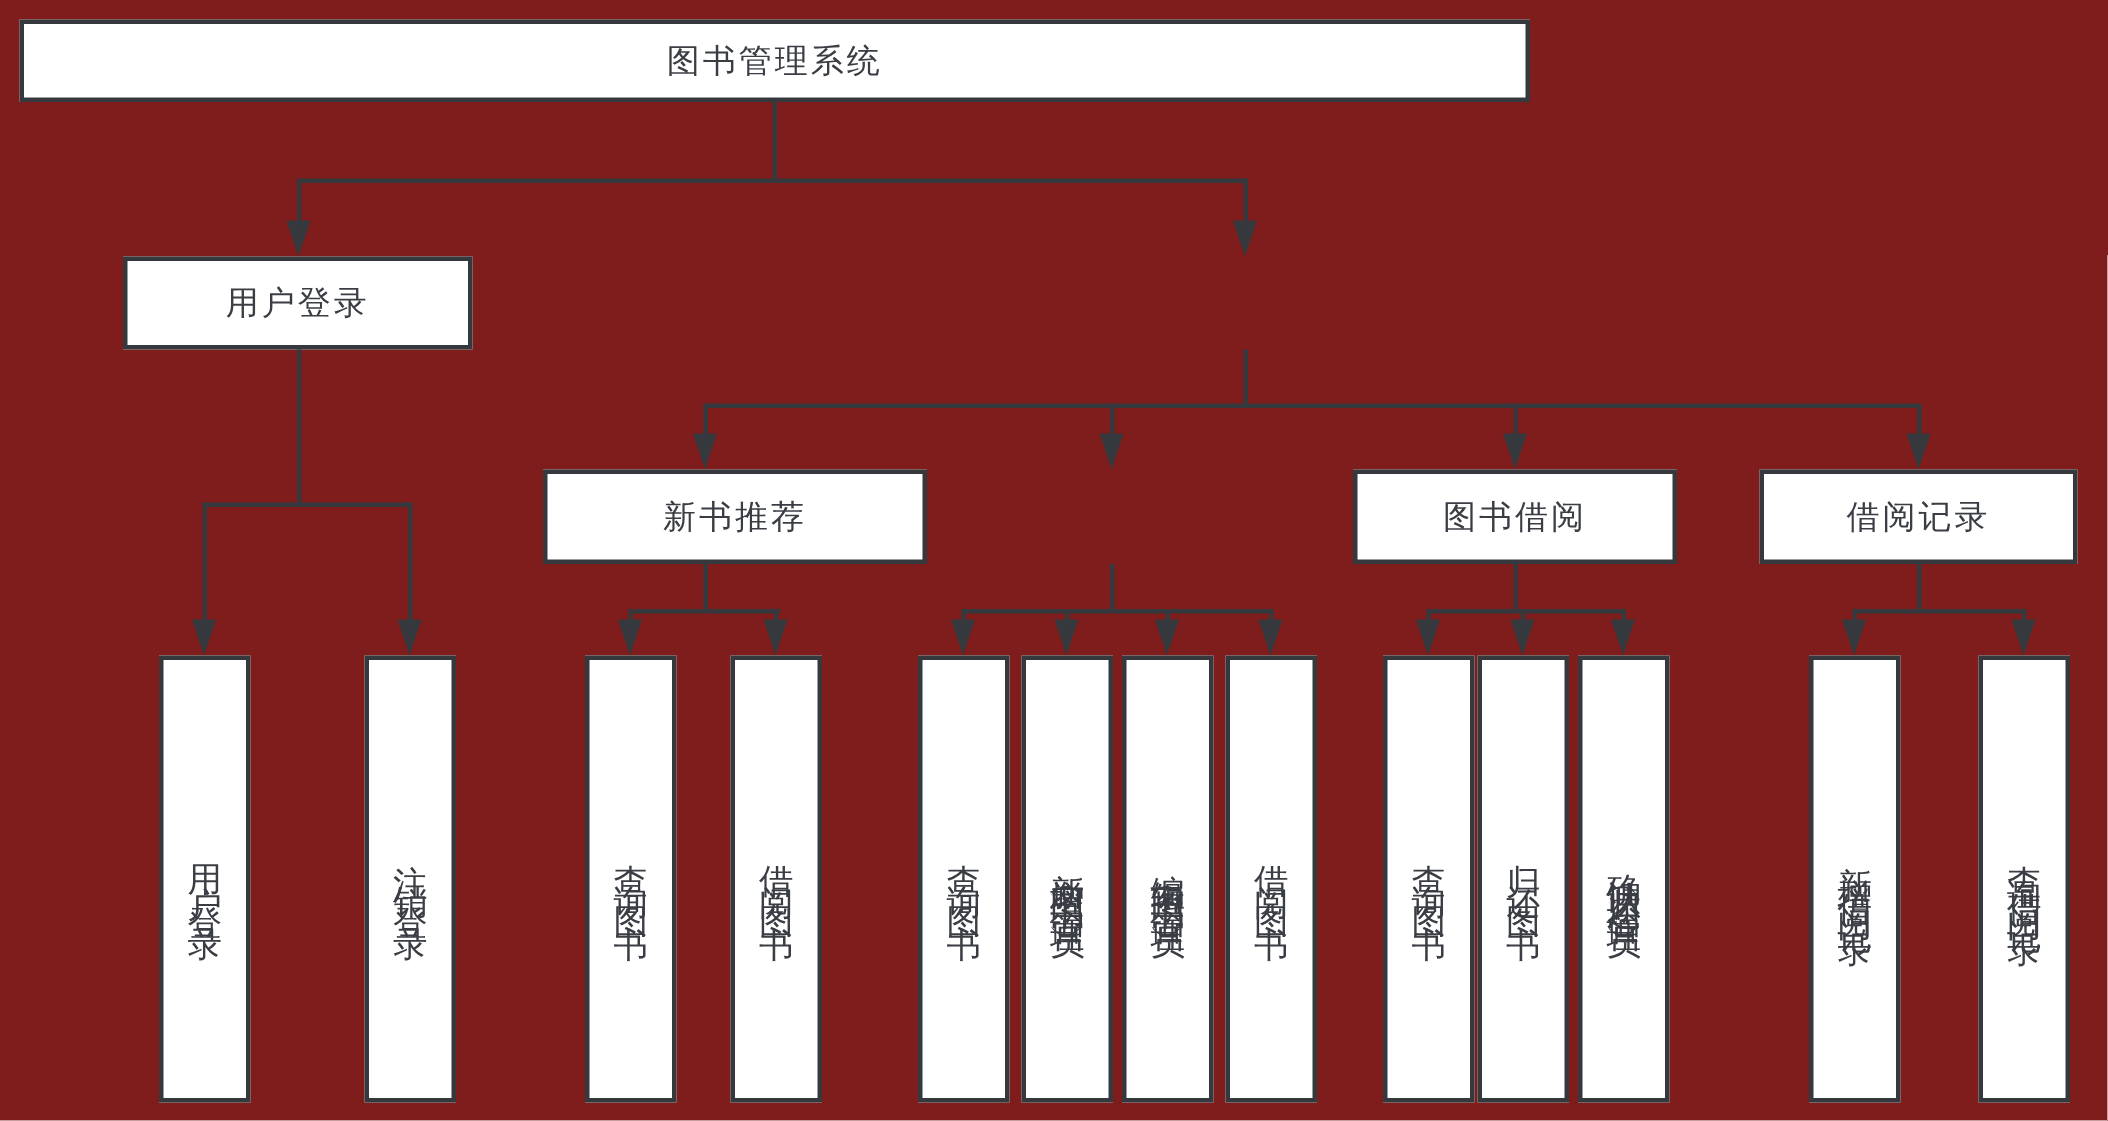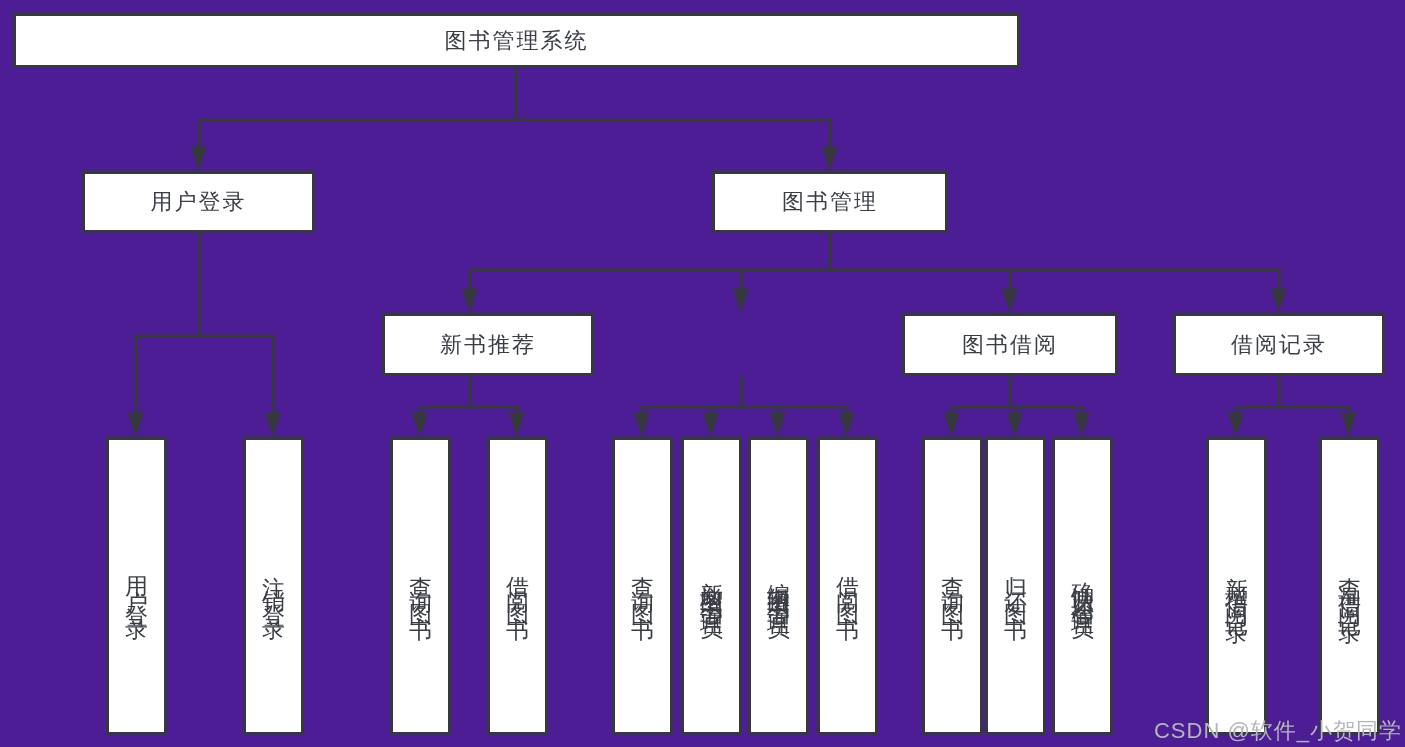--- a/index.html
+++ b/index.html
@@ -1,17 +1,17 @@
 <!DOCTYPE html>
 <html><head>
 <meta charset="utf-8">
 <style>
   html,body { margin:0; padding:0; background:#ffffff; }
   .canvas {
-    position:relative; width:1405px; height:747px; background:#4c1d95;
+    position:relative; width:1405px; height:747px; background:#7f1d1d;
     font-family:"Liberation Sans", sans-serif; overflow:hidden;
   }
   .box {
     position:absolute; box-sizing:border-box; background:#ffffff;
     border:3px solid #35393d; color:#3a3e44;
     display:flex; align-items:center; justify-content:center;
     text-align:center;
   }
   .hbox { font-size:22px; letter-spacing:2px; }
   .vbox {
@@ -47,43 +47,40 @@
   <div class="vline" style="left:515px; top:68px; height:52px;"></div>
   <div class="hline" style="left:198px; top:119px; width:634px;"></div>
   <div class="vline" style="left:198px; top:119px; height:30px;"></div>
   <div class="arrow" style="left:191px; top:147px;"></div>
   <div class="vline" style="left:829px; top:119px; height:30px;"></div>
   <div class="arrow" style="left:822px; top:147px;"></div>
 
   <div class="box hbox" style="left:82px; top:171px; width:233px; height:62px;">
     <span>用户登录</span>
   </div>
-  <div class="box hbox" style="left:712px; top:171px; width:236px; height:62px;">
-    <span>图书管理</span>
-  </div>
 
   <div class="vline" style="left:198px; top:233px; height:103px;"></div>
   <div class="hline" style="left:135px; top:335px; width:140px;"></div>
   <div class="vline" style="left:135px; top:335px; height:80px;"></div>
   <div class="arrow" style="left:128px; top:413px;"></div>
   <div class="vline" style="left:272px; top:335px; height:80px;"></div>
   <div class="arrow" style="left:265px; top:413px;"></div>
 
   <div class="vline" style="left:829px; top:233px; height:38px;"></div>
   <div class="hline" style="left:469px; top:269px; width:812px;"></div>
   <div class="vline" style="left:469px; top:269px; height:22px;"></div>
   <div class="arrow" style="left:462px; top:289px;"></div>
   <div class="vline" style="left:740px; top:269px; height:22px;"></div>
   <div class="arrow" style="left:733px; top:289px;"></div>
   <div class="vline" style="left:1009px; top:269px; height:22px;"></div>
   <div class="arrow" style="left:1002px; top:289px;"></div>
   <div class="vline" style="left:1278px; top:269px; height:22px;"></div>
   <div class="arrow" style="left:1271px; top:289px;"></div>
 
-  <div class="box hbox" style="left:362px; top:313px; width:212px; height:63px;margin-left:20px;">
+  <div class="box hbox" style="left:362px; top:313px; width:256px; height:63px;">
     <span>新书推荐</span>
   </div>
   <div class="box hbox" style="left:902px; top:313px; width:216px; height:63px;">
     <span>图书借阅</span>
   </div>
   <div class="box hbox" style="left:1173px; top:313px; width:212px; height:63px;">
     <span>借阅记录</span>
   </div>
 
   <div class="vline" style="left:469px; top:376px; height:32px;"></div>
@@ -157,15 +154,14 @@
     <span>确认归还（管理员）</span>
   </div>
 
   <div class="box vbox sp-mid" style="left:1206px; top:437px; width:61px; height:298px;">
     <span>新增借阅记录</span>
   </div>
   <div class="box vbox sp-mid" style="left:1319px; top:437px; width:61px; height:298px;">
     <span>查询借阅记录</span>
   </div>
 
-  <div class="watermark">CSDN @软件_小贺同学</div>
 
 </div>
 
 </body></html>

